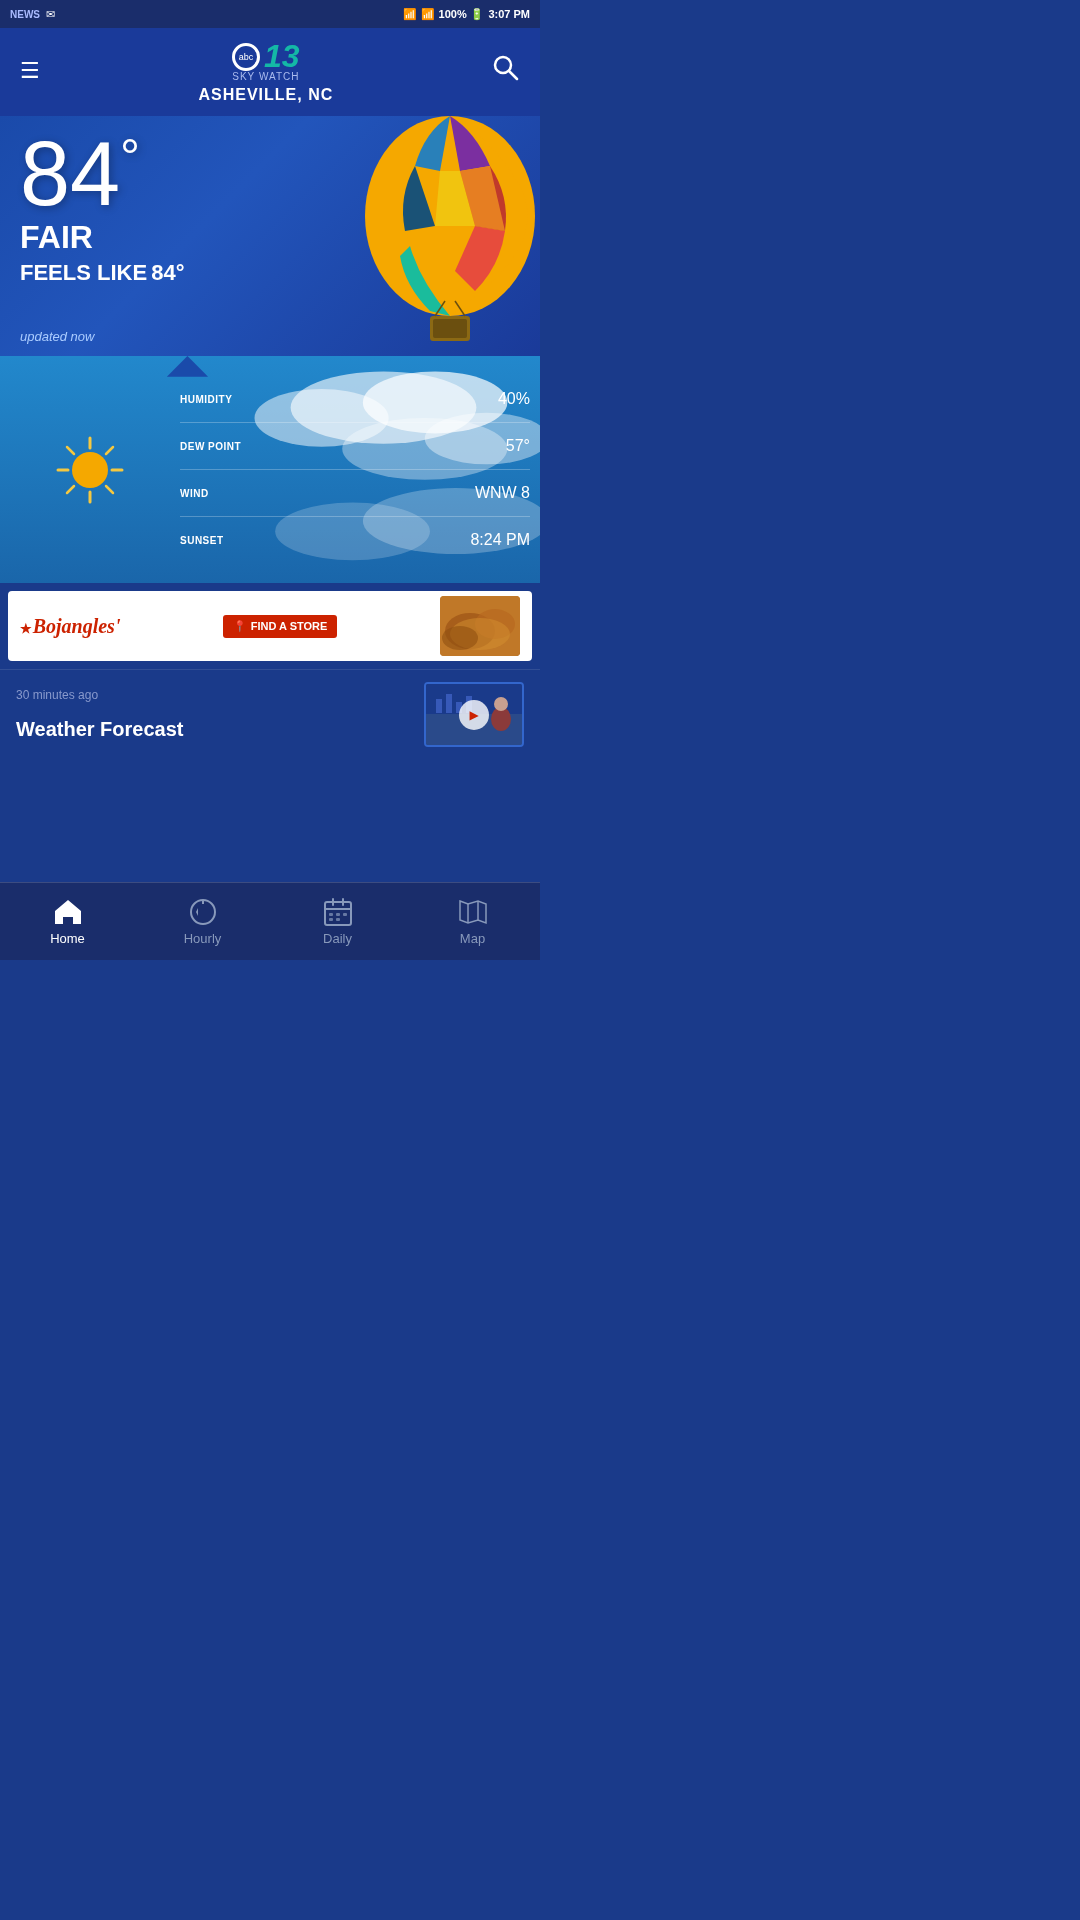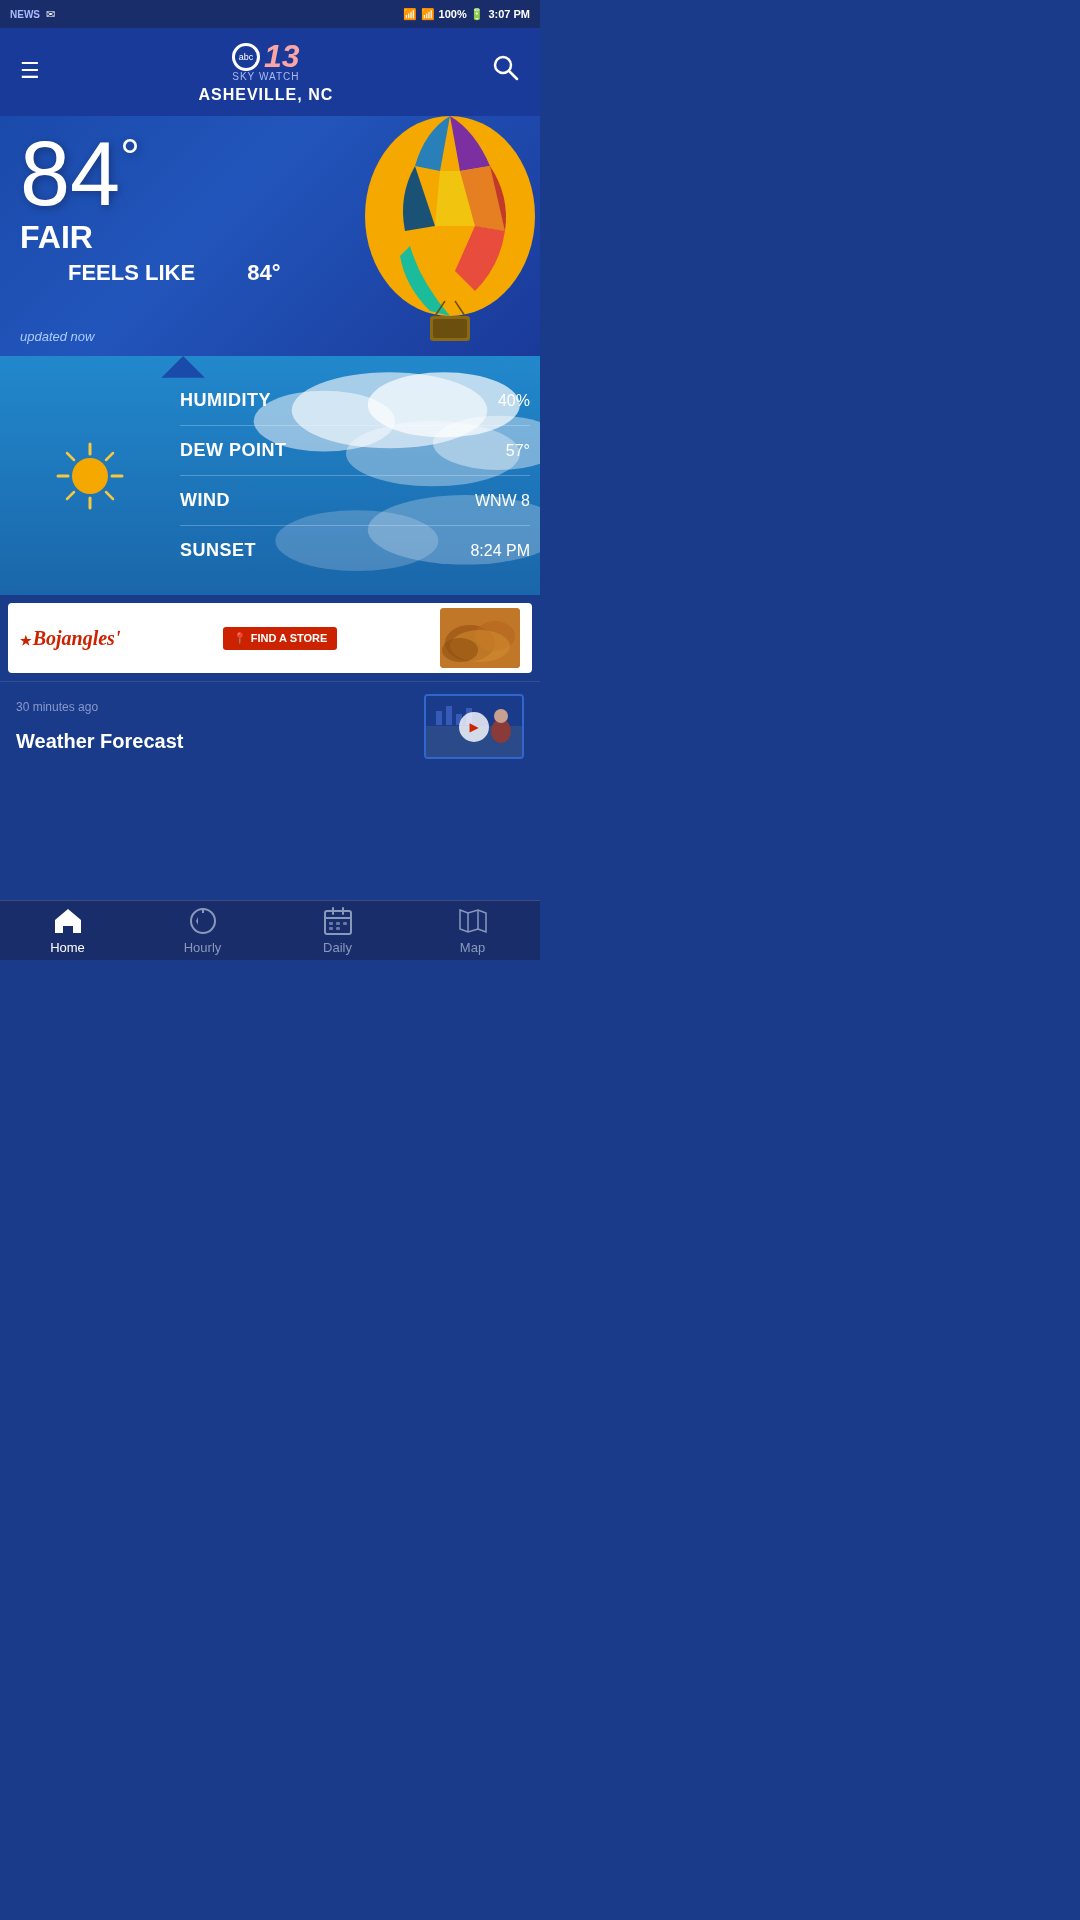--- a/index.html
+++ b/index.html
@@ -51,21 +51,21 @@
       display: flex;
       align-items: center;
       justify-content: center;
       font-size: 9px;
       font-weight: normal;
       color: white;
     }
     .num13 {
       font-size: 32px;
       font-weight: 900;
-      color: #fca5a5;
+      color: #14b8a6;
       font-style: italic;
     }
     .skywatch {
       font-size: 10px;
       color: #aabbee;
       letter-spacing: 1px;
       text-transform: uppercase;
       text-align: center;
       margin-top: -4px;
     }
@@ -117,21 +117,20 @@
     }
     .feels-like {
       font-size: 15px;
       color: #cce0ff;
       margin-bottom: 4px;
     }
     .feels-like span {
       font-size: 22px;
       font-weight: bold;
       color: white;
-      margin-left: 48px;
     }
     .updated-text {
       font-size: 13px;
       color: #aaccff;
       font-style: italic;
       margin-top: 43px;
     }
 
     
     .details-section {
@@ -154,21 +153,21 @@
     }
     .stat-row {
       display: flex;
       justify-content: space-between;
       align-items: center;
       padding: 14px 0;
       border-bottom: 1px solid rgba(255,255,255,0.25);
     }
     .stat-row:last-child { border-bottom: none; }
     .stat-label {
-      font-size: 18px;
+      font-size: 10px;
       font-weight: bold;
       color: white;
       letter-spacing: 0.5px;
     }
     .stat-value {
       font-size: 16px;
       color: white;
       font-weight: normal;
     }
 
@@ -268,21 +267,21 @@
       z-index: 2;
     }
 
     
     .bottom-nav {
       position: absolute;
       bottom: 0;
       left: 0;
       right: 0;
       background: #1a2d6b;
-      height: 60px;
+      height: 78px;
       display: flex;
       align-items: center;
       border-top: 1px solid rgba(255,255,255,0.15);
     }
     .nav-item {
       flex: 1;
       display: flex;
       flex-direction: column;
       align-items: center;
       justify-content: center;

